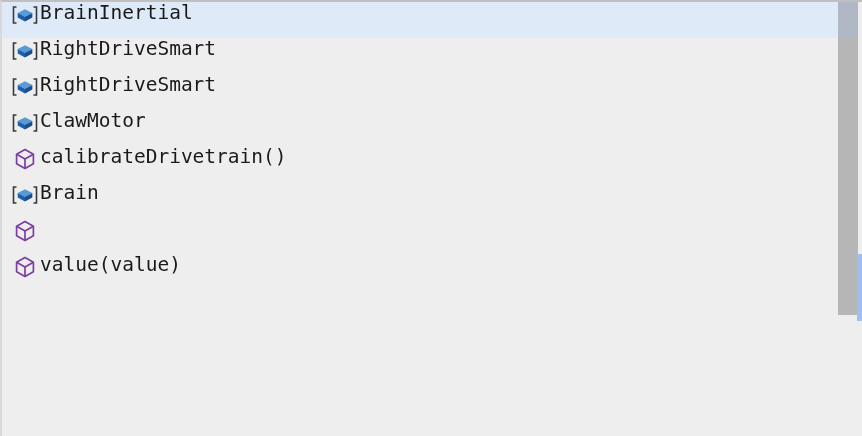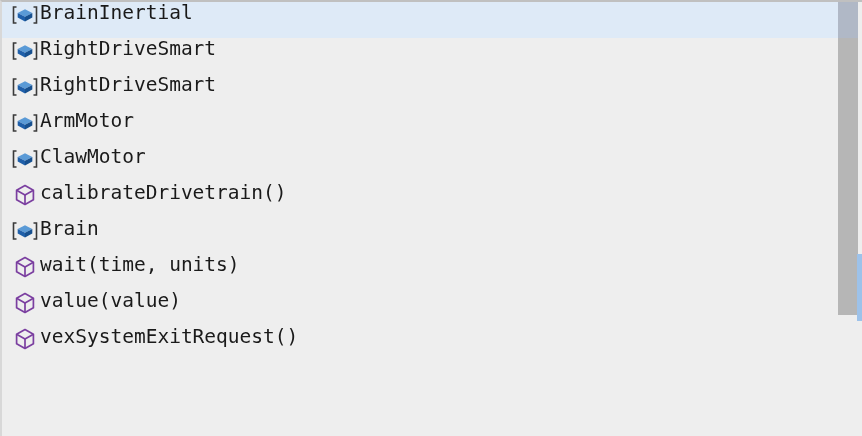--- a/index.html
+++ b/index.html
@@ -146,35 +146,20 @@
 
       <path d="M4.5 2 H1.5 V18 H4.5" fill="none" stroke="#3a3a3a" stroke-width="1.6"></path>
 
       <path d="M21.5 2 H24.5 V18 H21.5" fill="none" stroke="#3a3a3a" stroke-width="1.6"></path>
 
       <polygon points="13,4.2 20.3,8.0 13,11.8 5.7,8.0" fill="#5a9ad6"></polygon>
       <polygon points="5.7,8.0 13,11.8 13,16.4 5.7,12.6" fill="#1f5fa9"></polygon>
       <polygon points="20.3,8.0 13,11.8 13,16.4 20.3,12.6" fill="#17508f"></polygon>
     </svg>
   </span>
-<span class="label">ArmMotor</span>
-      </div>
-      <div class="row">
-  <span class="icon-wrap">
-    <svg width="26" height="20" viewBox="0 0 26 20" xmlns="http://www.w3.org/2000/svg">
-
-      <path d="M4.5 2 H1.5 V18 H4.5" fill="none" stroke="#3a3a3a" stroke-width="1.6"></path>
-
-      <path d="M21.5 2 H24.5 V18 H21.5" fill="none" stroke="#3a3a3a" stroke-width="1.6"></path>
-
-      <polygon points="13,4.2 20.3,8.0 13,11.8 5.7,8.0" fill="#5a9ad6"></polygon>
-      <polygon points="5.7,8.0 13,11.8 13,16.4 5.7,12.6" fill="#1f5fa9"></polygon>
-      <polygon points="20.3,8.0 13,11.8 13,16.4 20.3,12.6" fill="#17508f"></polygon>
-    </svg>
-  </span>
 <span class="label">ClawMotor</span>
       </div>
       <div class="row">
   <span class="icon-wrap">
     <svg width="24" height="24" viewBox="0 0 24 24" xmlns="http://www.w3.org/2000/svg">
       <g fill="none" stroke="#7b3fa0" stroke-width="1.7" stroke-linejoin="round">
         <polygon points="12,2.6 20.4,7.3 20.4,16.7 12,21.4 3.6,16.7 3.6,7.3"></polygon>
         <path d="M3.6 7.3 L12 12.0 L20.4 7.3"></path>
         <path d="M12 12.0 L12 21.4"></path>
       </g>
@@ -200,46 +185,33 @@
       <div class="row">
   <span class="icon-wrap">
     <svg width="24" height="24" viewBox="0 0 24 24" xmlns="http://www.w3.org/2000/svg">
       <g fill="none" stroke="#7b3fa0" stroke-width="1.7" stroke-linejoin="round">
         <polygon points="12,2.6 20.4,7.3 20.4,16.7 12,21.4 3.6,16.7 3.6,7.3"></polygon>
         <path d="M3.6 7.3 L12 12.0 L20.4 7.3"></path>
         <path d="M12 12.0 L12 21.4"></path>
       </g>
     </svg>
   </span>
-<span class="label">wait(time, units)</span>
       </div>
       <div class="row">
   <span class="icon-wrap">
     <svg width="24" height="24" viewBox="0 0 24 24" xmlns="http://www.w3.org/2000/svg">
       <g fill="none" stroke="#7b3fa0" stroke-width="1.7" stroke-linejoin="round">
         <polygon points="12,2.6 20.4,7.3 20.4,16.7 12,21.4 3.6,16.7 3.6,7.3"></polygon>
         <path d="M3.6 7.3 L12 12.0 L20.4 7.3"></path>
         <path d="M12 12.0 L12 21.4"></path>
       </g>
     </svg>
   </span>
 <span class="label">value(value)</span>
       </div>
-      <div class="row">
-  <span class="icon-wrap">
-    <svg width="24" height="24" viewBox="0 0 24 24" xmlns="http://www.w3.org/2000/svg">
-      <g fill="none" stroke="#7b3fa0" stroke-width="1.7" stroke-linejoin="round">
-        <polygon points="12,2.6 20.4,7.3 20.4,16.7 12,21.4 3.6,16.7 3.6,7.3"></polygon>
-        <path d="M3.6 7.3 L12 12.0 L20.4 7.3"></path>
-        <path d="M12 12.0 L12 21.4"></path>
-      </g>
-    </svg>
-  </span>
-<span class="label">vexSystemExitRequest()</span>
-      </div>
     </div>
 
   <div id="right-gutter"></div>
 
   <div id="scrollbar-track">
     <div id="scrollbar-thumb" class="topcap"></div>
   </div>
 
   <div id="edge-indicator"></div>
 

